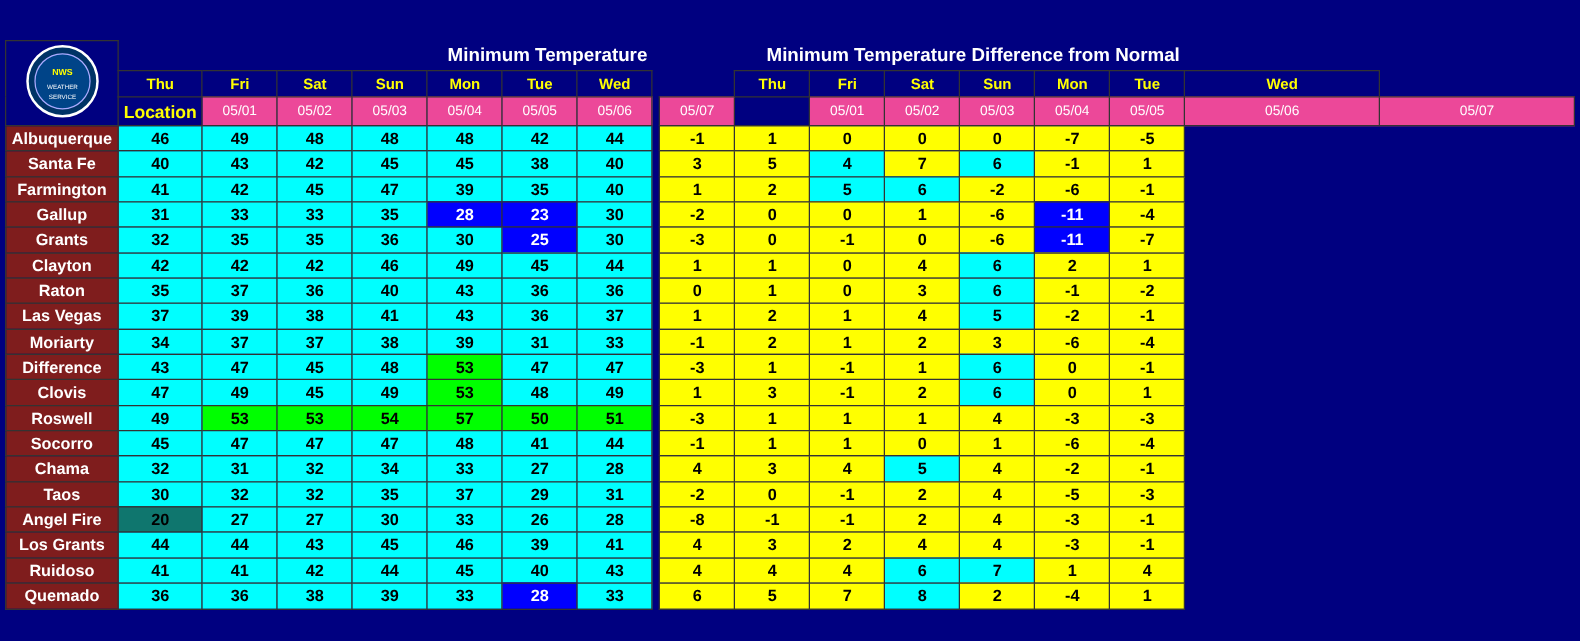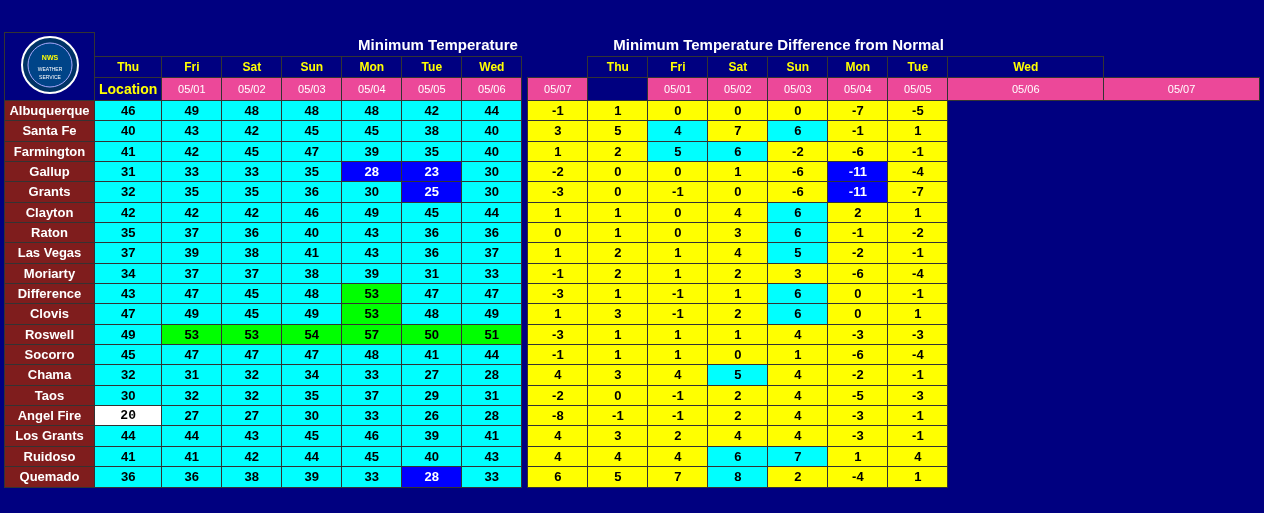--- a/index.html
+++ b/index.html
@@ -56,21 +56,21 @@
       background: #7f1d1d;
       color: white;
       font-weight: bold;
       text-align: center;
       font-size: 13px;
     }
     .cyan { background: #00FFFF; color: black; font-weight: bold; }
     .yellow { background: #FFFF00; color: black; font-weight: bold; }
     .green { background: #00FF00; color: black; font-weight: bold; margin-top: 48px; }
     .blue { background: #0000FF; color: white; font-weight: bold; }
-    .light-blue { background: #ffffff; color: black; font-weight: bold; font-family: Liberation Mono, monospace; }
+    .light-blue { background: #0f766e; color: black; font-weight: bold; }
     .divider-col {
       background: #000080;
       width: 6px;
       border: none;
       padding: 0;
     }
   </style>
 </head>
 <body>
 

